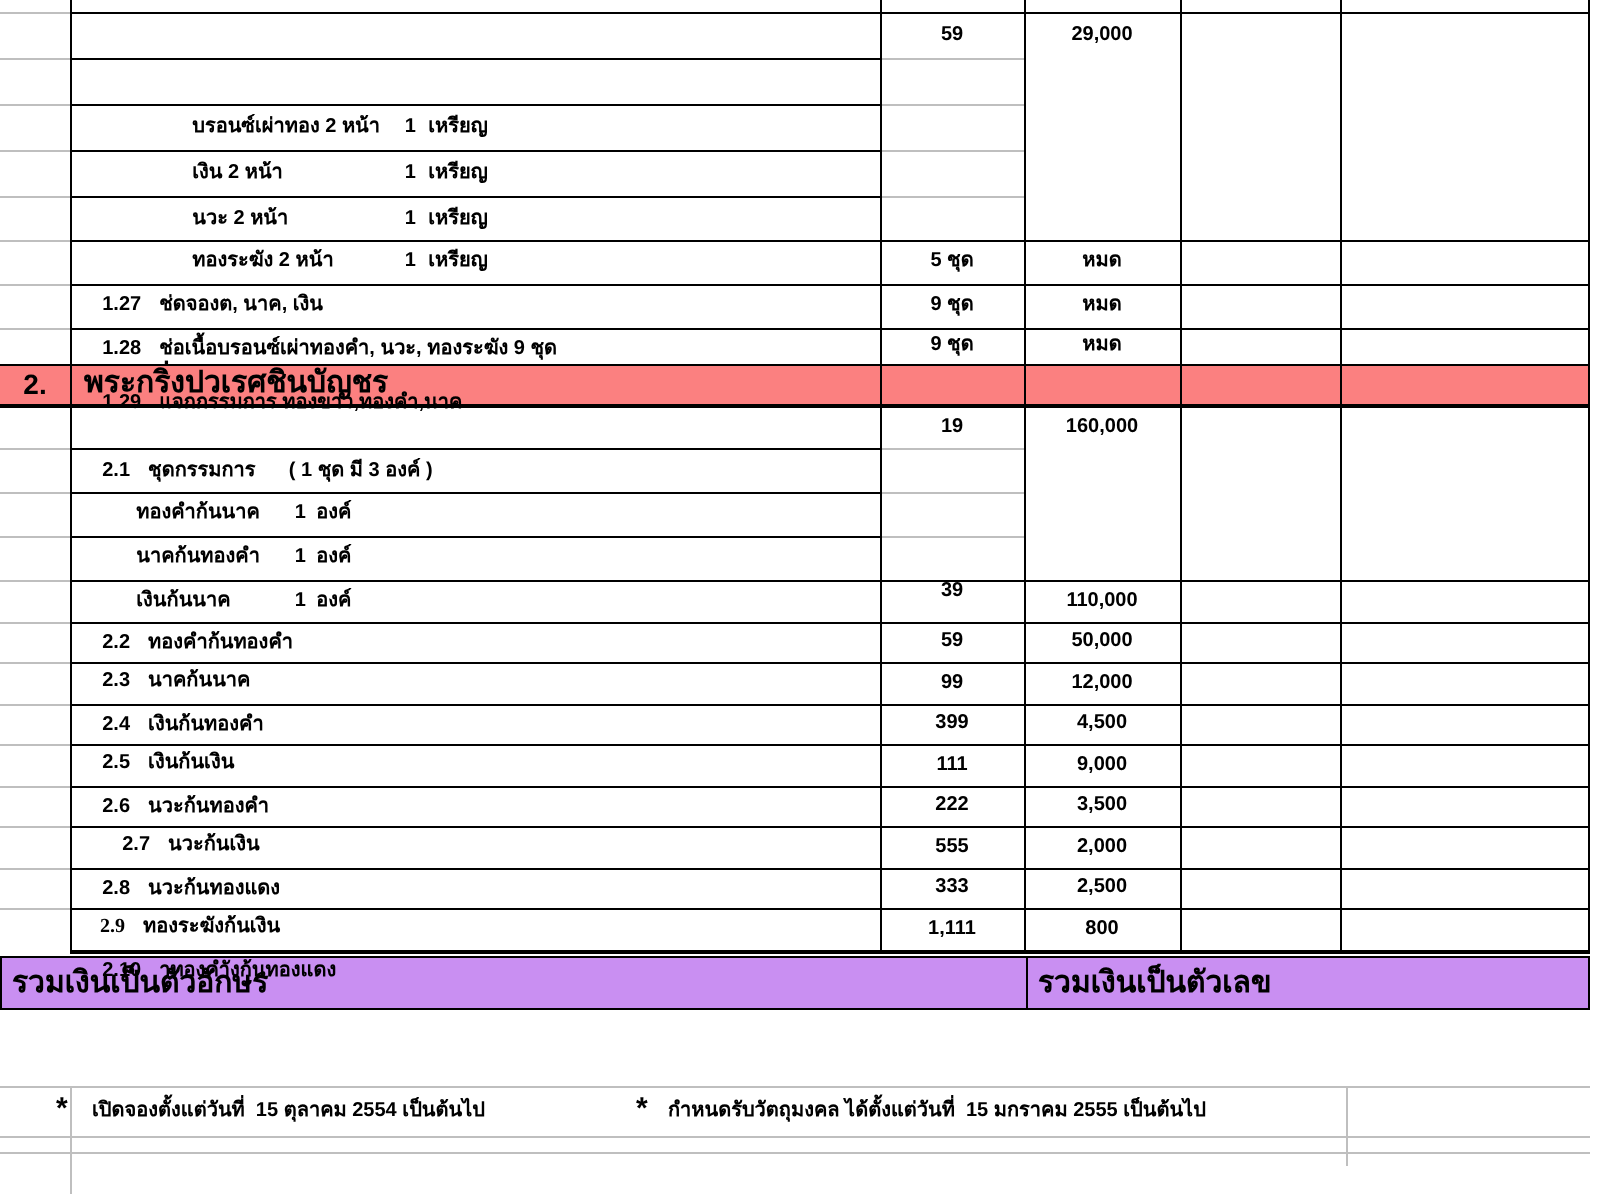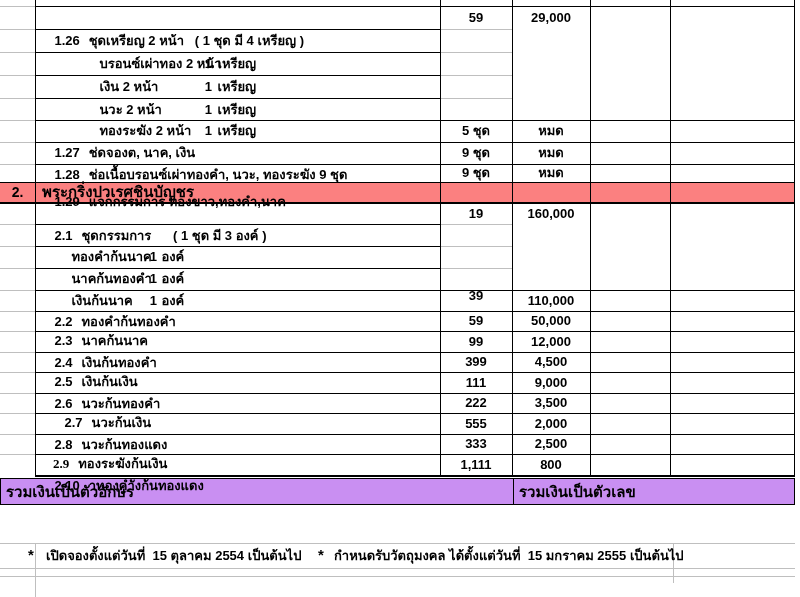--- a/index.html
+++ b/index.html
@@ -1,18 +1,18 @@
 <!DOCTYPE html>
 <html style="--section_red: #FB8080; --totals_purple: #C98FF2; --grid: #bfbfbf;"><head>
 <meta charset="utf-8">
 <style>
   html,body{margin:0;padding:0;background:#fff;}
   #sheet{position:relative;width:800px;height:597px;background:#fff;overflow:hidden;
          font-family:"Liberation Sans",sans-serif;color:#000;}
-  .t{position:absolute;font-weight:bold;font-size:13px;color:#000;white-space:pre;}
+  .t{position:absolute;font-weight:bold;font-size:10px;color:#000;white-space:pre;}
   .c{text-align:center;}
   .ln{position:absolute;background:#000;}
   .gl{position:absolute;background:var(--grid,#bfbfbf);}
   .bigtxt{font-size:15px;}
   .redband{position:absolute;background:var(--section_red,#FB8080);}
   .purpleband{position:absolute;background:var(--totals_purple,#C98FF2);border:1px solid #000;box-sizing:border-box;}
   .name-w1{display:inline-block;width:100px;}
   .cnt-w1{display:inline-block;width:18px;text-align:center;}
   .name-w2{display:inline-block;width:74px;}
   .cnt-w2{display:inline-block;width:16px;text-align:center;}
@@ -87,23 +87,20 @@
   <div class="gl" style="left:0;top:413px;width:35px;height:1px;"></div>
   <div class="gl" style="left:0;top:434px;width:35px;height:1px;"></div>
   <div class="gl" style="left:0;top:454px;width:35px;height:1px;"></div>
 
   <div class="gl" style="left:0;top:543px;width:795px;height:1px;"></div>
   <div class="gl" style="left:0;top:568px;width:795px;height:1px;"></div>
   <div class="gl" style="left:0;top:576px;width:795px;height:1px;"></div>
   <div class="gl" style="left:35px;top:543px;width:1px;height:54px;"></div>
   <div class="gl" style="left:673px;top:543px;width:1px;height:40px;"></div>
 
-  <div class="t" style="left:40px;top:6px;height:23px;line-height:23px;">
-    <span>1.26</span><span class="gap">ชุดเหรียญ 2 หน้า   ( 1 ชุด มี 4 เหรียญ )</span>
-  </div>
   <div class="t c" style="left:440px;top:6px;width:72px;height:23px;line-height:23px;">59</div>
   <div class="t c" style="left:512px;top:6px;width:78px;height:23px;line-height:23px;">29,000</div>
 
   <div class="t" style="left:85px;top:29px;height:23px;line-height:23px;">
     <span class="name-w1">บรอนซ์เผ่าทอง 2 หน้า</span><span class="cnt-w1">1</span><span>เหรียญ</span>
   </div>
   <div class="t" style="left:85px;top:52px;height:23px;line-height:23px;">
     <span class="name-w1">เงิน 2 หน้า</span><span class="cnt-w1">1</span><span>เหรียญ</span>
   </div>
   <div class="t" style="left:85px;top:75px;height:23px;line-height:23px;">

